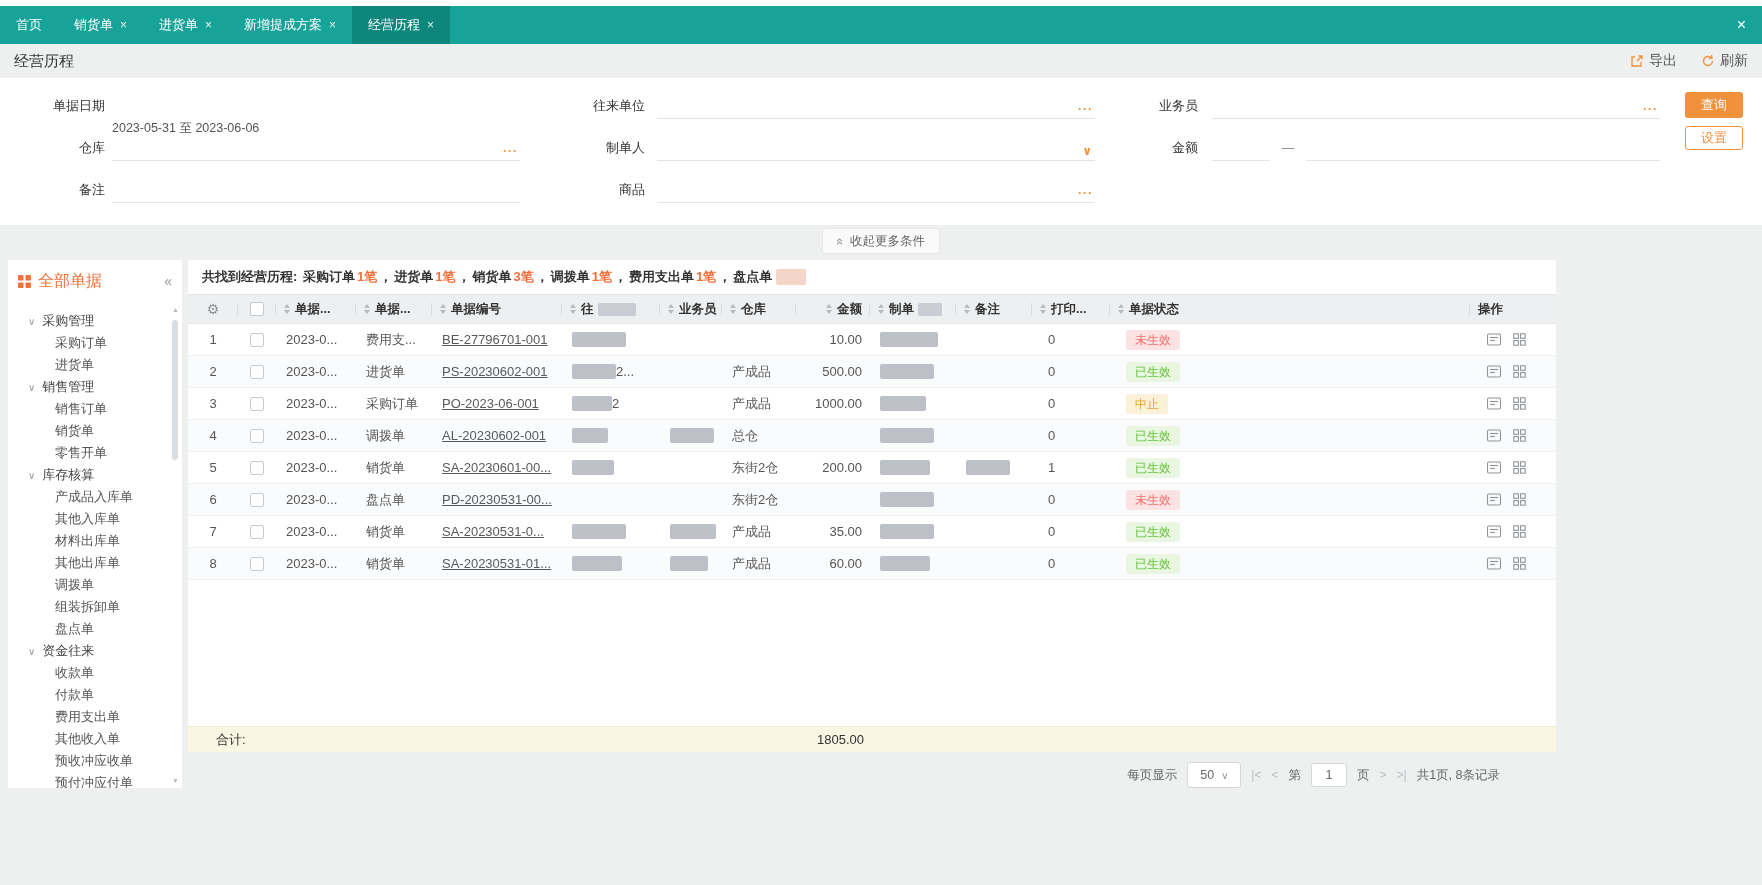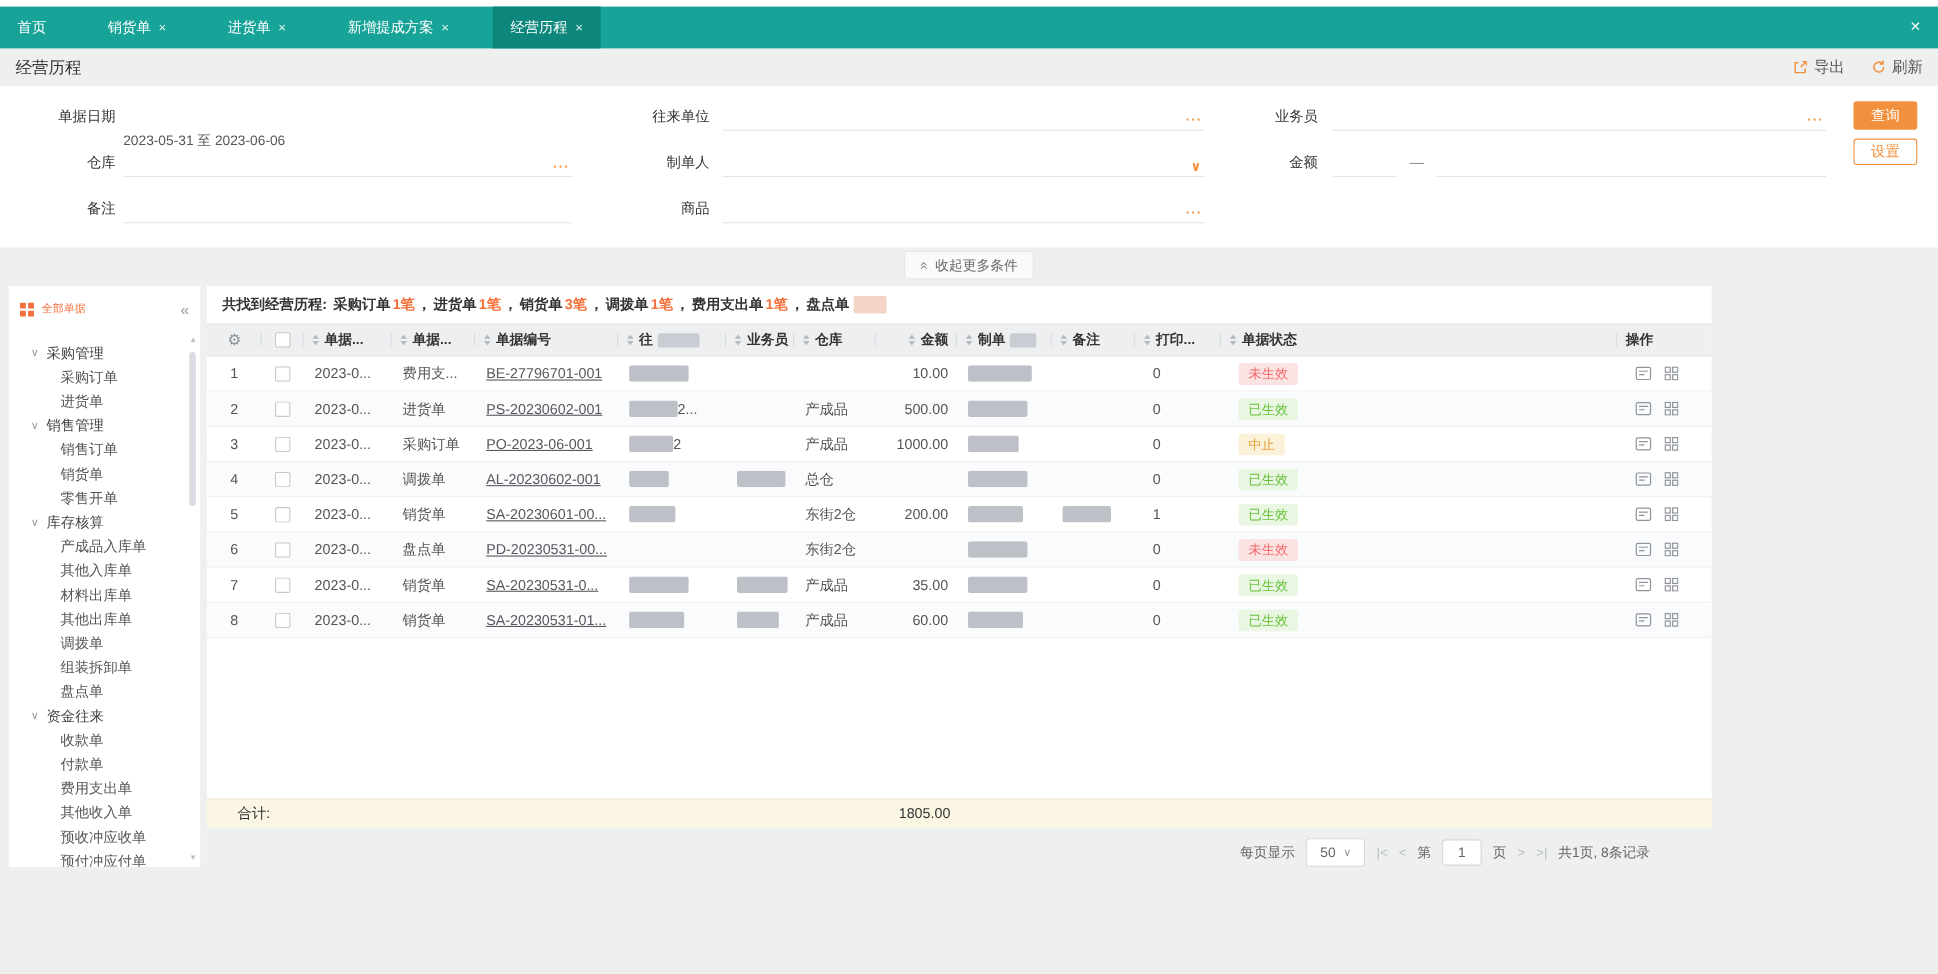--- a/index.html
+++ b/index.html
@@ -32,21 +32,21 @@
   .pill.active{background:#f59a23;border-color:#f59a23;color:#fff;font-weight:bold;}
   .date-range{position:absolute;left:112px;top:42px;color:#555;font-size:12.5px;}
   .amt-dash{position:absolute;left:1276px;top:58px;width:24px;height:24px;line-height:24px;text-align:center;color:#888;}
   .btn-search{position:absolute;left:1685px;top:14px;width:58px;height:26px;background:#f2913d;color:#fff;border:none;border-radius:3px;font-size:13px;cursor:pointer;}
   .btn-settings{position:absolute;left:1685px;top:48px;width:58px;height:24px;background:#fff;color:#f2913d;border:1px solid #f2913d;border-radius:3px;font-size:13px;box-sizing:border-box;cursor:pointer;}
   .collapse-btn{position:absolute;top:228px;left:50%;transform:translateX(-50%);height:24px;padding:0 14px;background:#fafafa;border:1px solid #e6e6e6;border-radius:3px;display:flex;align-items:center;gap:6px;color:#666;font-size:12.5px;cursor:pointer;}
   .rot-up{display:inline-block;transform:rotate(90deg);color:#888;font-size:13px;}
   
   .sidebar{position:absolute;left:8px;top:260px;width:174px;height:528px;background:#fff;overflow:hidden;}
   .sidebar-header{height:42px;display:flex;align-items:center;padding:0 10px;}
-  .sidebar-title{color:#f4703b;font-size:10px;margin-left:7px;}
+  .sidebar-title{color:#f4703b;font-size:16px;margin-left:7px;}
   .sidebar-collapse{margin-left:auto;color:#999;font-size:14px;cursor:pointer;}
   .tree{position:absolute;left:0;top:50px;right:12px;}
   .tree-row{height:22px;display:flex;align-items:center;color:#555;font-size:13px;cursor:pointer;white-space:nowrap;}
   .tree-row.group{padding-left:20px;color:#444;}
   .tree-row.item{padding-left:47px;}
   .tree-caret{color:#999;font-size:10px;margin-right:7px;}
   .sb-scroll{position:absolute;right:2px;top:46px;bottom:4px;width:9px;}
   .sb-arrow{position:absolute;left:0;width:9px;text-align:center;color:#b9bcc0;font-size:7px;}
   .sb-thumb{position:absolute;left:1px;top:14px;width:6px;height:140px;background:#d9dce0;border-radius:3px;}
   
@@ -91,21 +91,21 @@
   .pg-caret{color:#999;font-size:10px;}
   .pg-nav{color:#b8bcc2;cursor:pointer;font-size:12px;}
   .pg-input{width:34px;height:22px;border:1px solid #d5d8dc;border-radius:3px;display:flex;align-items:center;justify-content:center;background:#fff;}
 </style>
 </head>
 <body>
 
 <div class="top-sliver"></div>
 
 <div class="topbar">
-  <div style="display:flex;align-items:stretch;gap:24px;">
+  <div style="display:flex;align-items:stretch;">
       <div class="tab">
         <span class="tab-label">首页</span>
       </div>
       <div class="tab">
         <span class="tab-label">销货单</span>
         <span class="tab-close">×</span>
       </div>
       <div class="tab">
         <span class="tab-label">进货单</span>
         <span class="tab-close">×</span>

